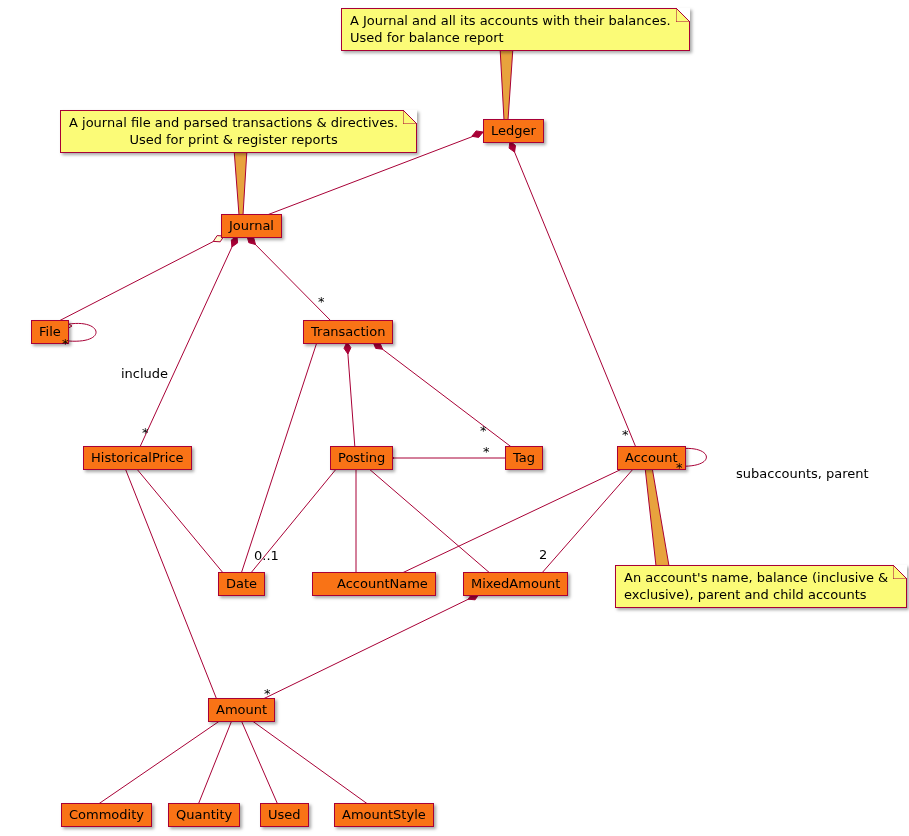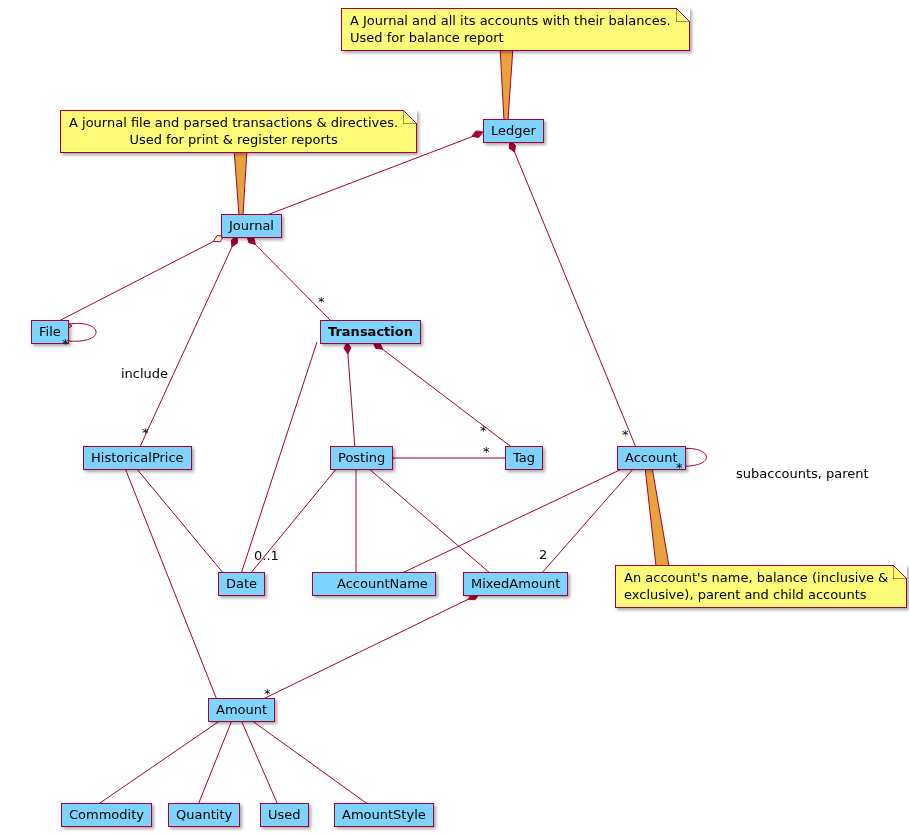--- a/index.html
+++ b/index.html
@@ -2,21 +2,21 @@
 <html><head>
 <meta charset="utf-8">
 <style>
   html,body{margin:0;padding:0;background:#ffffff;}
   #canvas{position:relative;width:909px;height:836px;font-family:"DejaVu Sans",sans-serif;overflow:hidden;background:#ffffff;border-radius:14px;}
   #edges{position:absolute;left:0;top:0;pointer-events:none;}
   .rel{stroke:#A80036;stroke-width:1;fill:none;}
   .diamond-filled{fill:#A80036;stroke:#A80036;stroke-width:1;}
   .diamond-open{fill:#FEFECE;stroke:#A80036;stroke-width:1;}
   .conn{fill:#E8A33D;stroke:#A80036;stroke-width:1;}
-  .uml-class{position:absolute;background:#7dd3fc;border:1px solid #A80036;padding:2px 7px 3px;font-size:13px;line-height:17px;color:#000;box-shadow:2px 2px 3px rgba(0,0,0,0.35);white-space:nowrap;}
+  .uml-class{position:absolute;background:#f97316;border:1px solid #A80036;padding:2px 7px 3px;font-size:13px;line-height:17px;color:#000;box-shadow:2px 2px 3px rgba(0,0,0,0.35);white-space:nowrap;}
   .uml-note{position:absolute;background:#FBFB77;border:1px solid #A80036;padding:3px 18px 4px 8px;font-size:13px;line-height:17px;color:#000;box-shadow:2px 2px 3px rgba(0,0,0,0.35);}
   .uml-note .note-text{white-space:pre-line;display:block;}
   .fold{position:absolute;top:-1px;right:-1px;}
   .elabel{position:absolute;font-size:13px;line-height:14px;color:#000;white-space:nowrap;}
 </style>
 </head>
 <body>
 
 <div id="canvas">
 
@@ -85,21 +85,21 @@
 exclusive), parent and child accounts</span>
     <svg class="fold" width="14" height="14" viewBox="0 0 14 14">
         <path d="M0,0 L14,0 L14,14 Z" fill="#ffffff"></path>
         <path d="M0,0 L0,14 L14,14 Z" fill="#FBFB77" stroke="#A80036" stroke-width="1"></path>
       </svg>
   </div>
 
   <div class="uml-class" style="left:483px;top:119px;">Ledger</div>
   <div class="uml-class" style="left:221px;top:214px;">Journal</div>
   <div class="uml-class" style="left:31px;top:320px;">File</div>
-  <div class="uml-class" style="left:320px;top:320px;font-weight:bold;">Transaction</div>
+  <div class="uml-class" style="left:303px;top:320px;">Transaction</div>
   <div class="uml-class" style="left:83px;top:446px;">HistoricalPrice</div>
   <div class="uml-class" style="left:330px;top:446px;">Posting</div>
   <div class="uml-class" style="left:505px;top:446px;">Tag</div>
   <div class="uml-class" style="left:617px;top:446px;">Account</div>
   <div class="uml-class" style="left:218px;top:572px;">Date</div>
   <div class="uml-class" style="left:312px;top:572px;padding-left:24px;">AccountName</div>
   <div class="uml-class" style="left:463px;top:572px;">MixedAmount</div>
   <div class="uml-class" style="left:208px;top:698px;">Amount</div>
   <div class="uml-class" style="left:61px;top:803px;">Commodity</div>
   <div class="uml-class" style="left:168px;top:803px;">Quantity</div>

